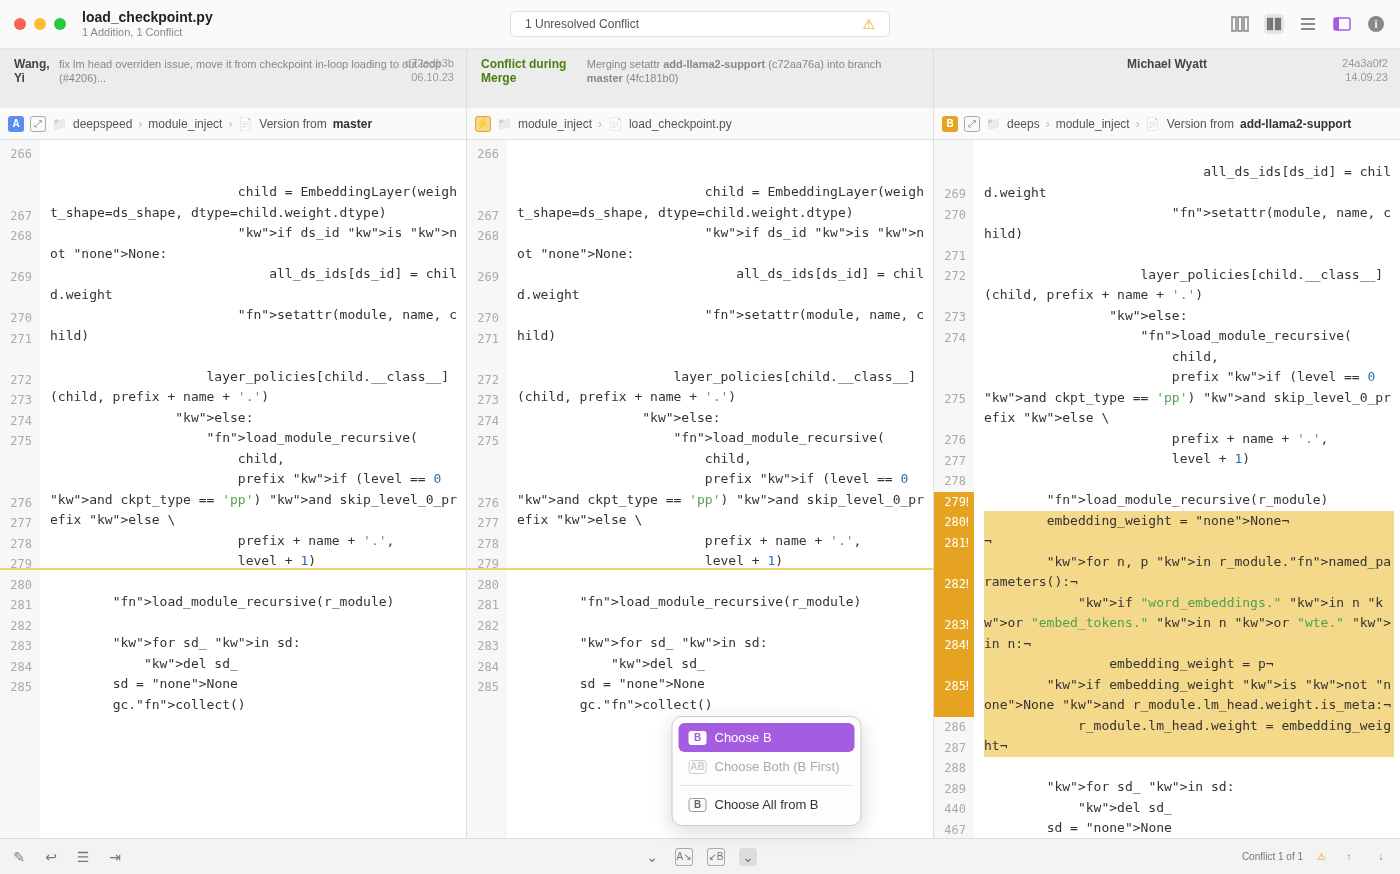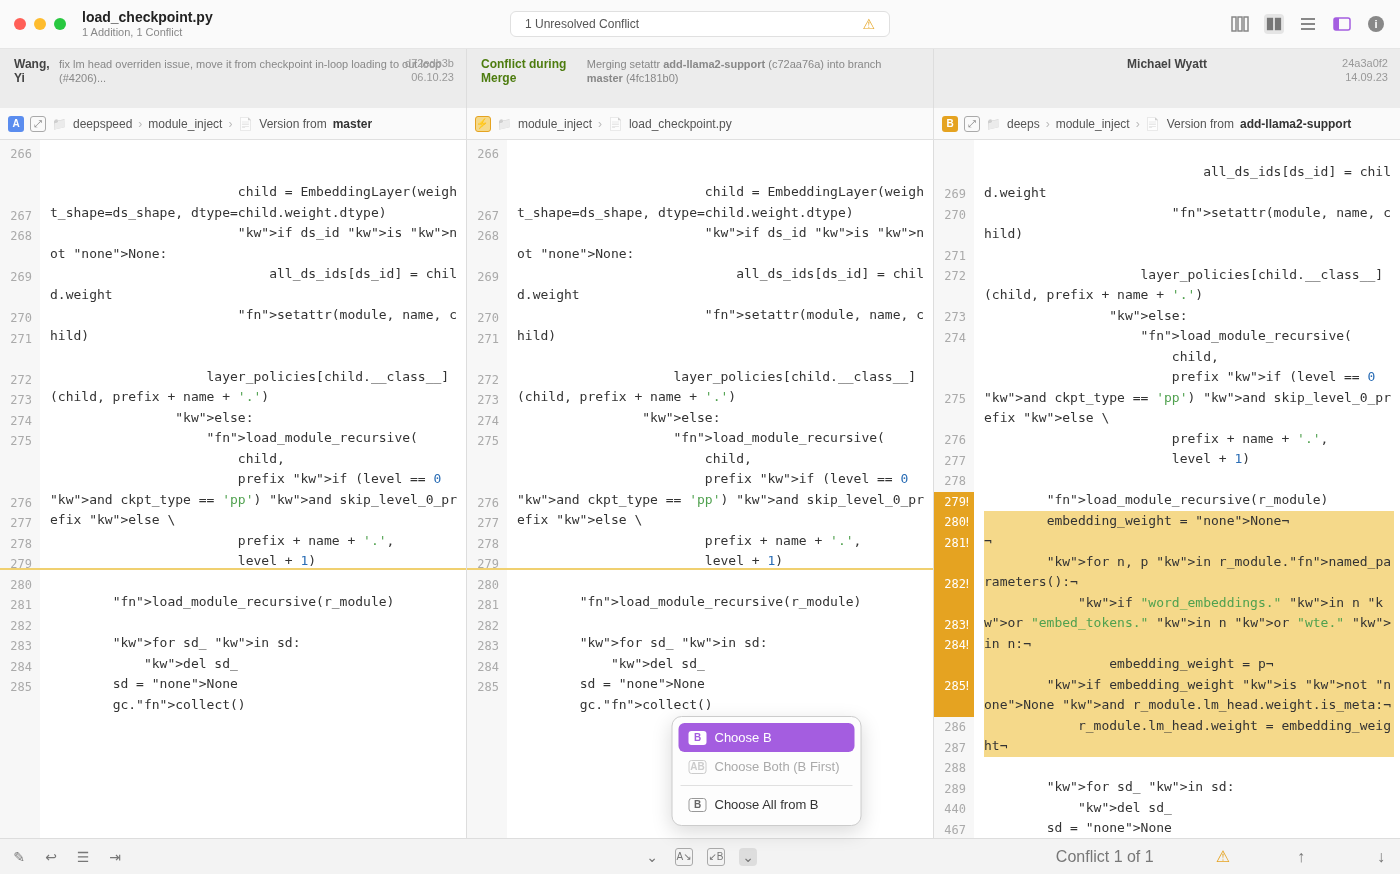--- a/index.html
+++ b/index.html
@@ -111,21 +111,21 @@
 .popup-item:not(.primary) .popup-ico { border:1px solid #999; color:#666; font-weight:700;}
 .popup-item.disabled .popup-ico { border-color:#ccc; color:#ccc;}
 .statusbar {
   position: absolute; left:0; right:0; bottom:0; height: 36px;
   background: #f3f3f3; border-top: 1px solid #ddd;
   display: flex; align-items: center; padding: 0 10px; justify-content: space-between;
 }
 .sb-left, .sb-center, .sb-right { display:flex; align-items:center; gap: 14px; color:#777;}
 .sb-center { position:absolute; left:50%; transform:translateX(-50%);}
 .sb-ico { width: 18px; height: 18px; display:inline-flex; align-items:center; justify-content:center; cursor:pointer; font-size:14px;}
-.sb-right span { font-size: 16px; margin-left: 48px; }
+.sb-right span { font-size: 10px; }
 .folder-ico::before{content:"📁"; filter:grayscale(1) opacity(.6); font-size:12px;}
 .file-ico::before{content:"📄"; filter:grayscale(1) opacity(.6); font-size:12px;}
 svg { display:block; }
 .pane-divider-hl {
   position:absolute; left:0; right:0; height:2px; background:#f0d070;
 }
 </style>
 </head>
 <body>
 

